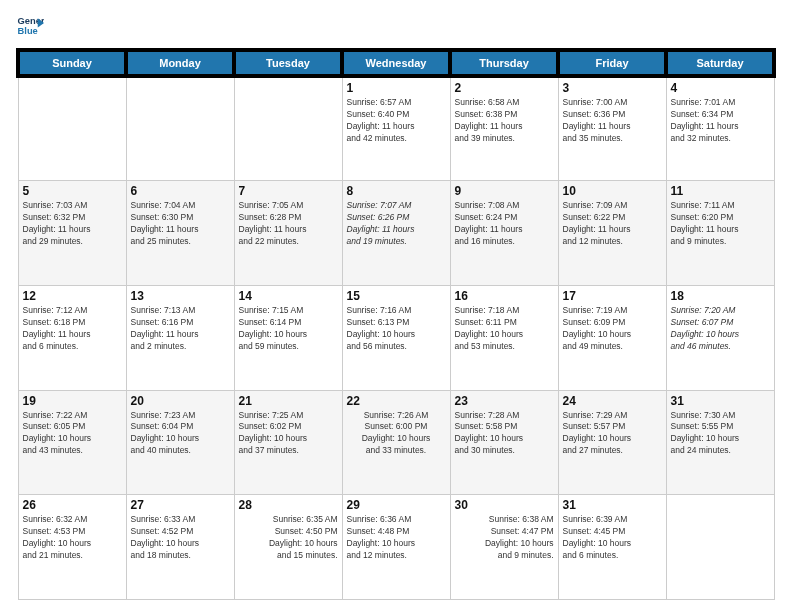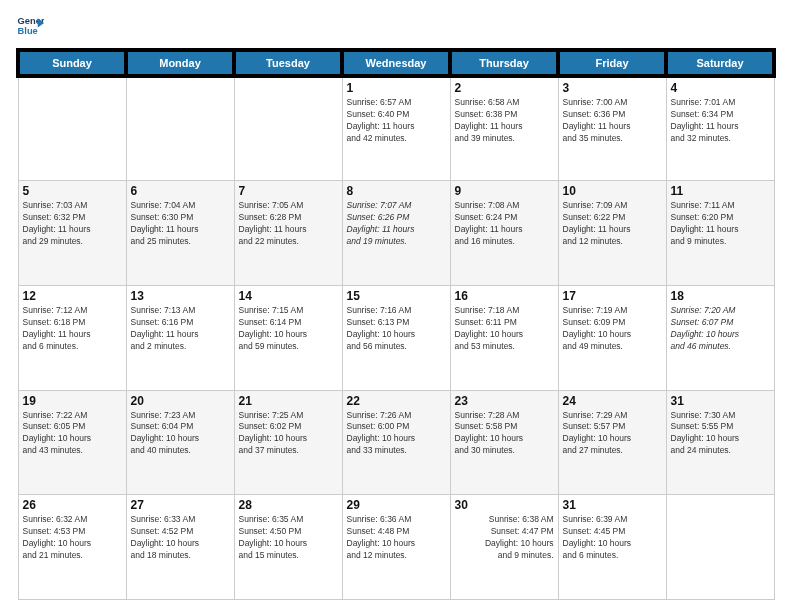--- a/index.html
+++ b/index.html
@@ -272,21 +272,21 @@
           </td>
           <td>
             <span class="day-number">21</span>
             <div class="cell-text" style="white-space: pre-line;">Sunrise: 7:25 AM
 Sunset: 6:02 PM
 Daylight: 10 hours
 and 37 minutes.</div>
           </td>
           <td>
             <span class="day-number">22</span>
-            <div class="cell-text" style="white-space: pre-line;">Sunrise: 7:26 AM
+            <div class="cell-text" style="white-space: pre-line; text-align: center;">Sunrise: 7:26 AM
 Sunset: 6:00 PM
 Daylight: 10 hours
 and 33 minutes.</div>
           </td>
           <td>
             <span class="day-number">23</span>
             <div class="cell-text" style="white-space: pre-line;">Sunrise: 7:28 AM
 Sunset: 5:58 PM
 Daylight: 10 hours
 and 30 minutes.</div>
@@ -316,21 +316,21 @@
           </td>
           <td>
             <span class="day-number">27</span>
             <div class="cell-text" style="white-space: pre-line;">Sunrise: 6:33 AM
 Sunset: 4:52 PM
 Daylight: 10 hours
 and 18 minutes.</div>
           </td>
           <td>
             <span class="day-number">28</span>
-            <div class="cell-text" style="white-space: pre-line;">Sunrise: 6:35 AM
+            <div class="cell-text" style="white-space: pre-line; text-align: right;">Sunrise: 6:35 AM
 Sunset: 4:50 PM
 Daylight: 10 hours
 and 15 minutes.</div>
           </td>
           <td>
             <span class="day-number">29</span>
             <div class="cell-text" style="white-space: pre-line;">Sunrise: 6:36 AM
 Sunset: 4:48 PM
 Daylight: 10 hours
 and 12 minutes.</div>

